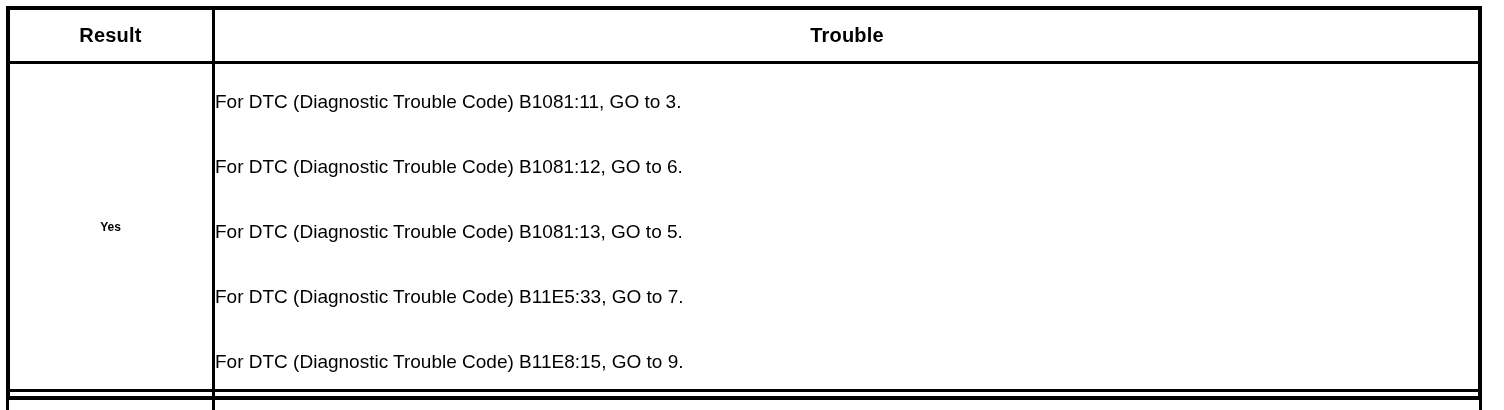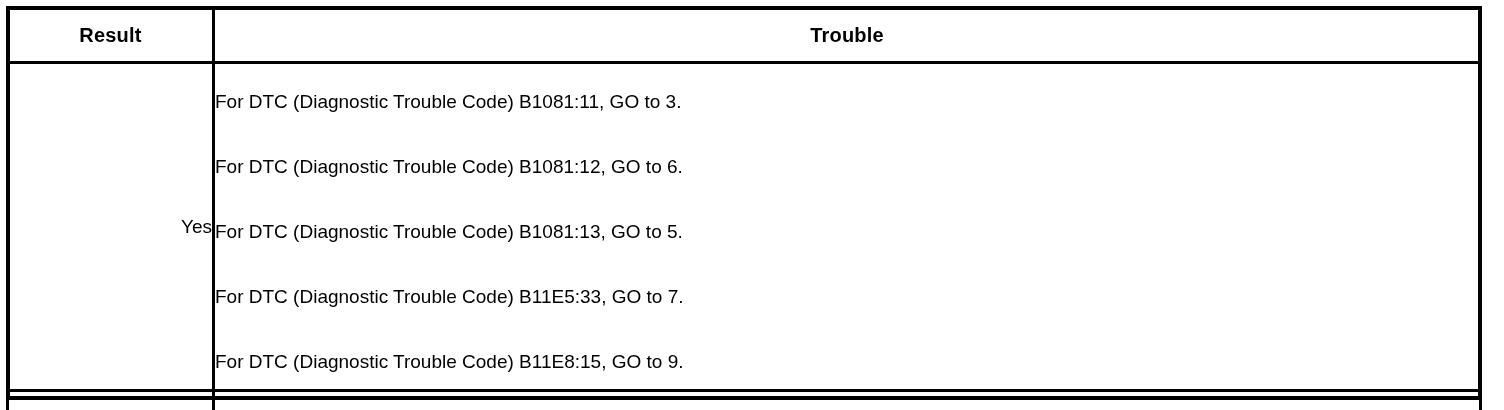--- a/index.html
+++ b/index.html
@@ -62,23 +62,23 @@
 
   .header-row th {
     height: 52px;
     font-size: 20px;
     font-weight: bold;
     text-align: center;
     letter-spacing: 0.2px;
   }
 
   .cell-result {
-    font-size: 19px;
-    font-weight: normal;
-    text-align: right;
+    font-size: 12px;
+    font-weight: bold;
+    text-align: center;
     padding-left: 16px;
     box-sizing: border-box;
   }
 
   .cell-action {
     font-size: 19px;
     font-weight: normal;
     text-align: left;
     padding-left: 18px;
     padding-top: 10px;

